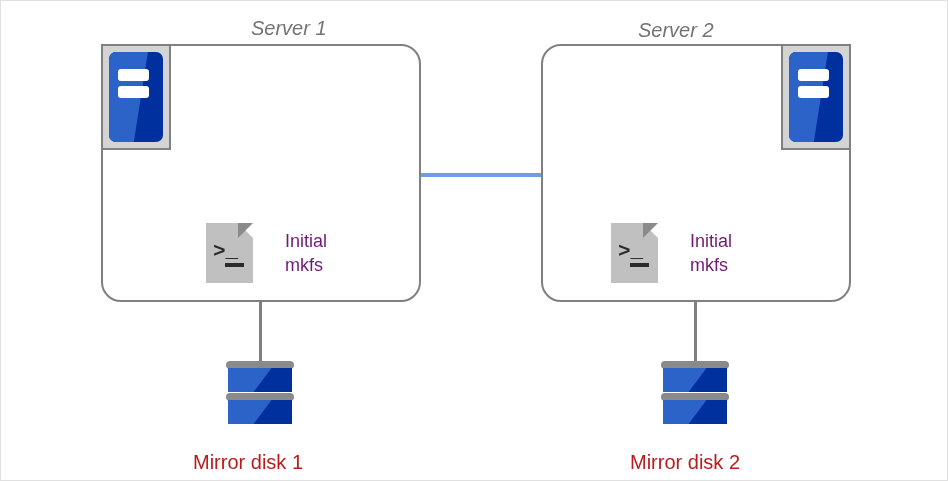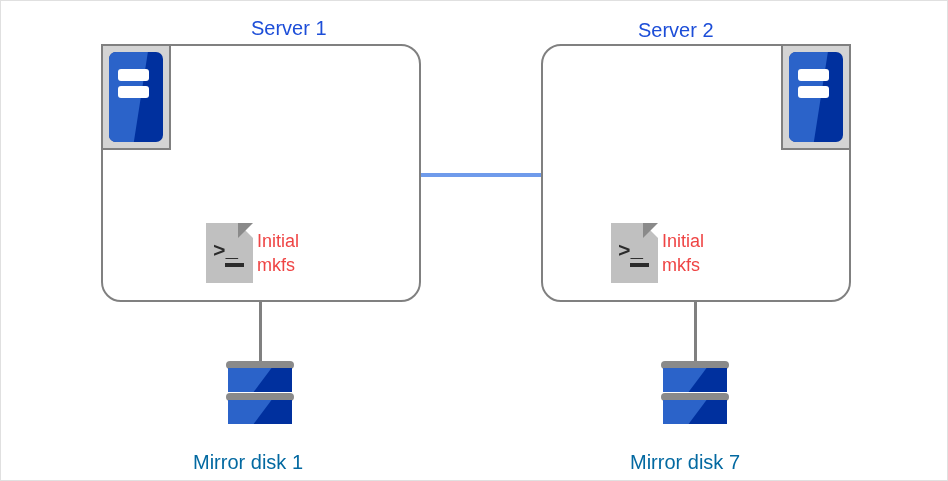--- a/index.html
+++ b/index.html
@@ -17,23 +17,24 @@
     background: #ffffff;
     box-sizing: border-box;
     border: 1px solid #e0e0e0;
     overflow: hidden;
   }
 
   
   .server-title {
     position: absolute;
     font-size: 20px;
-    color: #1d4ed8;
+    color: #737373;
     white-space: nowrap;
     line-height: 1;
+    font-style: italic;
   }
 
   
   .server-box {
     position: absolute;
     border: 2px solid #808080;
     border-radius: 20px;
     background: #ffffff;
     box-sizing: border-box;
   }
@@ -112,23 +113,23 @@
   }
   .script-icon .underbar {
     position: absolute;
     left: 19px;
     top: 40px;
     width: 19px;
     height: 4px;
     background: #2b2b2b;
   }
   .script-label {
-    margin-left: 4px;
+    margin-left: 32px;
     font-size: 18px;
-    color: #ef4444;
+    color: #701a75;
     line-height: 1.35;
     white-space: nowrap;
   }
 
   
   .disk-icon { position: absolute; width: 68px; height: 66px; }
   .disk-plate {
     position: absolute;
     left: 0;
     width: 100%;
@@ -154,21 +155,21 @@
   }
   .disk-plate.p1 { top: 0; }
   .disk-body.d1  { top: 7px; }
   .disk-plate.p2 { top: 32px; }
   .disk-body.d2  { top: 39px; }
 
   
   .disk-label {
     position: absolute;
     font-size: 20px;
-    color: #0369a1;
+    color: #b91c1c;
     white-space: nowrap;
     line-height: 1;
   }
 
   
   .vline { position: absolute; width: 3px; background: #808080; }
   .hline-link { position: absolute; height: 4px; background: #6f9beb; }
 </style>
 </head>
 <body>
@@ -238,15 +239,15 @@
 
   <div class="vline" style="left:693px; top:301px; height:60px;"></div>
 
   <div class="disk-icon" style="left:660px; top:360px;">
     <div class="disk-plate p1"></div>
     <div class="disk-body d1"></div>
     <div class="disk-plate p2"></div>
     <div class="disk-body d2"></div>
   </div>
 
-  <div class="disk-label" style="left:629px; top:451px;">Mirror disk 7</div>
+  <div class="disk-label" style="left:629px; top:451px;">Mirror disk 2</div>
 
 </div>
 
 </body></html>

